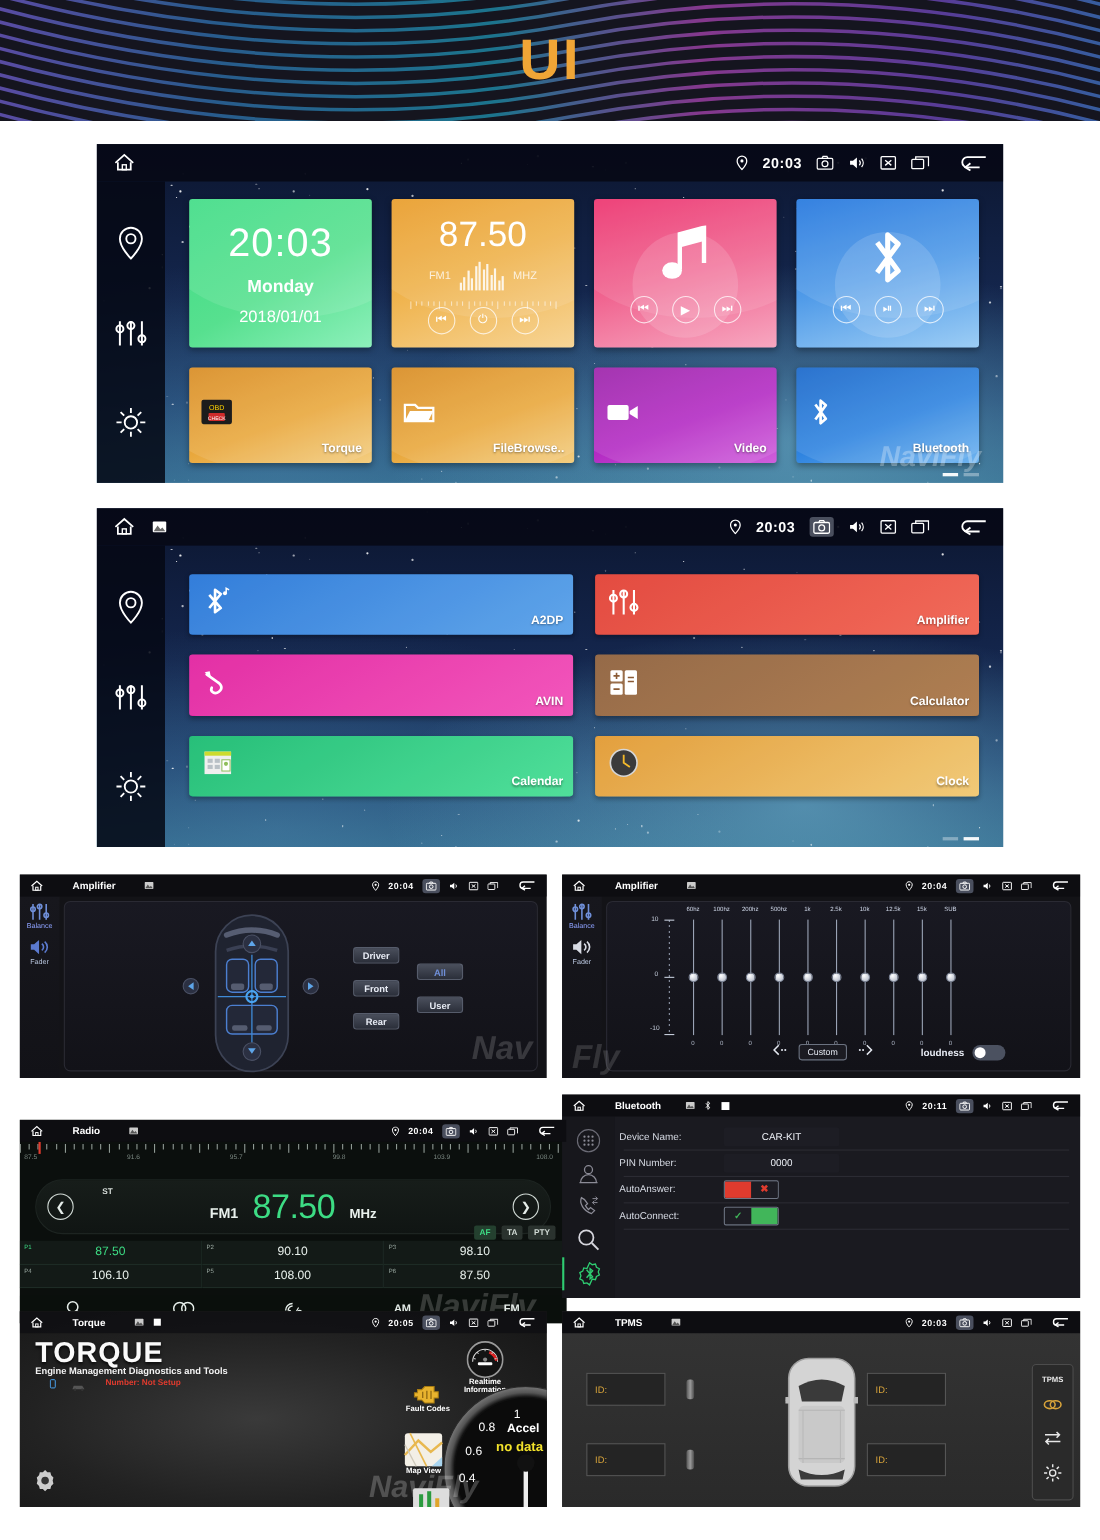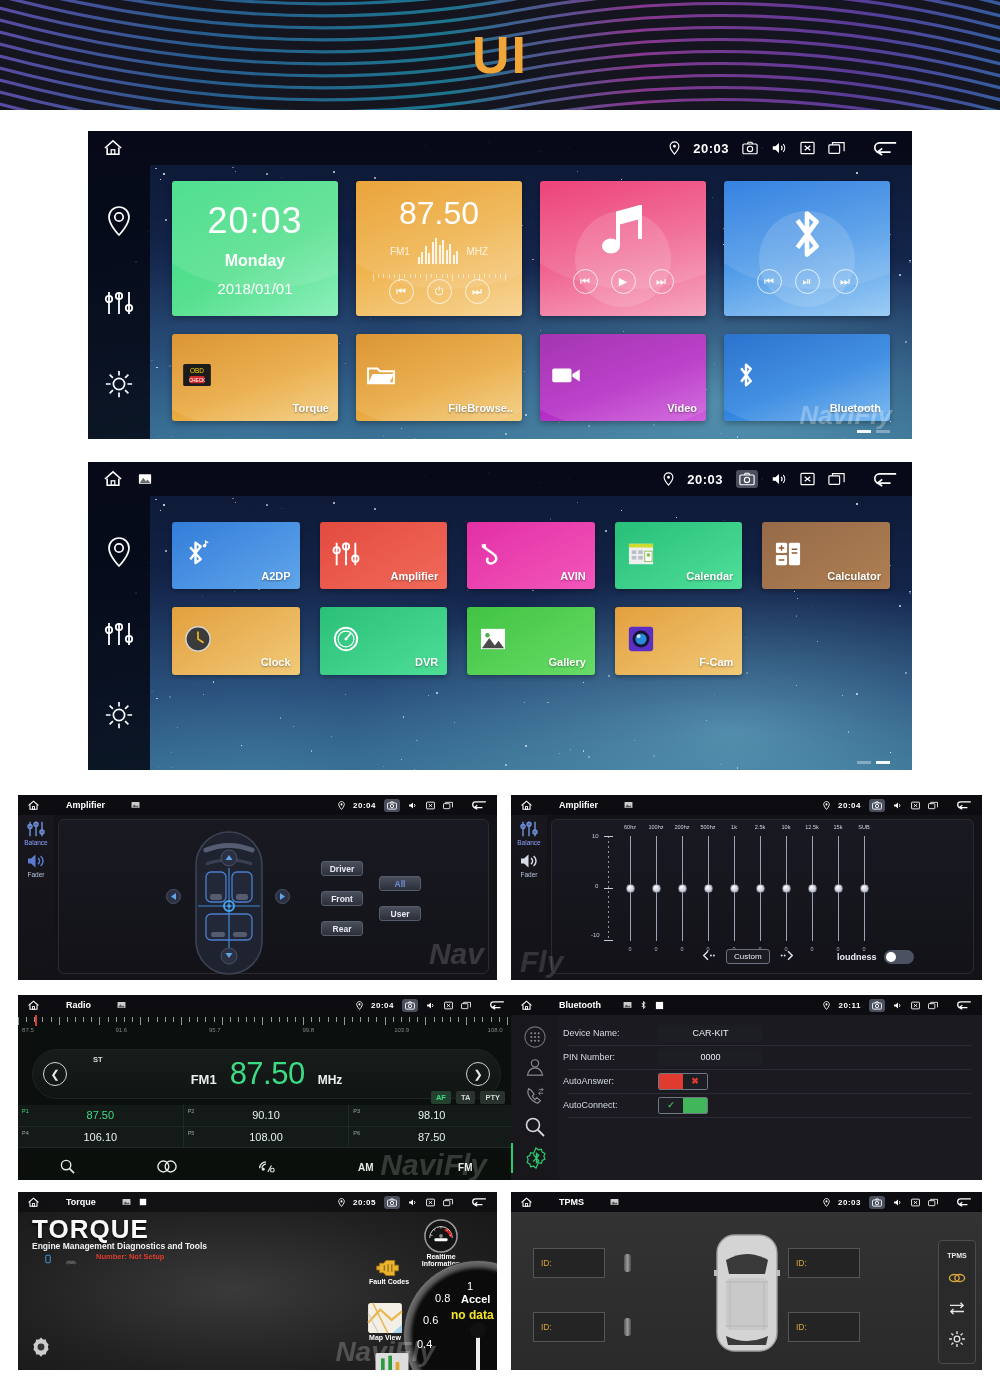--- a/index.html
+++ b/index.html
@@ -84,21 +84,21 @@
   .musictile { background:linear-gradient(165deg,#ec2e6b 0%,#f0638f 50%,#f7a7c0 100%);
     display:flex; flex-direction:column; align-items:center; justify-content:center;
     position:relative; }
   .bttile { background:linear-gradient(165deg,#1f74dd 0%,#4f9ae8 50%,#9ccdf5 100%);
     display:flex; flex-direction:column; align-items:center; justify-content:center; }
   .circleglow { position:absolute; top:22%; width:58%; aspect-ratio:1;
     border-radius:50%; background:rgba(255,255,255,.14); }
 
   
   .grid-apps { position:absolute; inset:0; padding:10px 22px;
-    display:grid; grid-template-columns:repeat(5,1fr);
+    display:grid; grid-template-columns:repeat(2,1fr);
     grid-template-rows:repeat(3,1fr); gap:18px 20px;margin-top:16px; }
   .apptile { border-radius:3px; position:relative; overflow:hidden;
     box-shadow:0 2px 5px rgba(0,0,0,.32); }
   .apptile .gloss { position:absolute; left:-30%; top:-80%; width:160%; height:200%;
     border-radius:50%; background:rgba(255,255,255,.10); }
   .apptile .lbl { position:absolute; right:9px; bottom:7px; color:#fff;
     font-size:11px; font-weight:bold; text-shadow:0 1px 2px rgba(0,0,0,.4); }
   .apptile .ico { position:absolute; left:12px; top:50%; transform:translateY(-50%); }
 
   .pagedots { position:absolute; right:22px; bottom:6px; display:flex; gap:5px; }
@@ -911,52 +911,52 @@
         <div class="gloss"></div>
         <span class="ico">
           <svg width="30" height="26" viewBox="0 0 32 28">
               <path d="M4 6 L14 13 C19 16 20 20 16 23 C12 26 7 23 9 19" fill="none" stroke="#fff" stroke-width="2.6" stroke-linecap="round"></path>
               <path d="M2 4 L7 3 L8 8 Z" fill="#fff"></path>
             </svg>
         </span>
         <span class="lbl">AVIN</span>
       </div>
 
+      <div class="apptile" style="background:linear-gradient(150deg,#8a5a34,#a7713f);">
+        <div class="gloss"></div>
+        <span class="ico">
+          <svg width="28" height="26" viewBox="0 0 30 28">
+              <rect x="2" y="2" width="12" height="11" rx="1.5" fill="#fff"></rect>
+              <rect x="2" y="15" width="12" height="11" rx="1.5" fill="#fff"></rect>
+              <rect x="16" y="2" width="12" height="24" rx="1.5" fill="#fff"></rect>
+              <path d="M5 7.5 h6 M8 4.5 v6" stroke="#8a5a34" stroke-width="1.6"></path>
+              <path d="M5 20.5 h6" stroke="#8a5a34" stroke-width="1.6"></path>
+              <path d="M19 9 h6 M19 13 h6" stroke="#8a5a34" stroke-width="1.6"></path>
+            </svg>
+        </span>
+        <span class="lbl">Calculator</span>
+      </div>
+
       <div class="apptile" style="background:linear-gradient(150deg,#0fb86a,#3ddc8f);">
         <div class="gloss"></div>
         <span class="ico">
           <svg width="28" height="26" viewBox="0 0 30 28">
               <rect x="2" y="3" width="26" height="22" fill="#efefef"></rect>
               <rect x="2" y="3" width="26" height="4" fill="#cddb2e"></rect>
               <g fill="#b9c0c6">
                 <rect x="5" y="10" width="5" height="4"></rect>
                 <rect x="12" y="10" width="5" height="4"></rect>
                 <rect x="5" y="16" width="5" height="4"></rect>
                 <rect x="12" y="16" width="5" height="4"></rect>
               </g>
               <rect x="19" y="11" width="8" height="11" fill="#fff" stroke="#8fbe5c" stroke-width="1"></rect>
               <circle cx="23" cy="15" r="2" fill="#8fbe5c"></circle>
             </svg>
         </span>
         <span class="lbl">Calendar</span>
-      </div>
-
-      <div class="apptile" style="background:linear-gradient(150deg,#8a5a34,#a7713f);">
-        <div class="gloss"></div>
-        <span class="ico">
-          <svg width="28" height="26" viewBox="0 0 30 28">
-              <rect x="2" y="2" width="12" height="11" rx="1.5" fill="#fff"></rect>
-              <rect x="2" y="15" width="12" height="11" rx="1.5" fill="#fff"></rect>
-              <rect x="16" y="2" width="12" height="24" rx="1.5" fill="#fff"></rect>
-              <path d="M5 7.5 h6 M8 4.5 v6" stroke="#8a5a34" stroke-width="1.6"></path>
-              <path d="M5 20.5 h6" stroke="#8a5a34" stroke-width="1.6"></path>
-              <path d="M19 9 h6 M19 13 h6" stroke="#8a5a34" stroke-width="1.6"></path>
-            </svg>
-        </span>
-        <span class="lbl">Calculator</span>
       </div>
 
 
       <div class="apptile" style="background:linear-gradient(150deg,#e09528,#f0c469);">
         <div class="gloss"></div>
         <span class="ico">
           <svg width="28" height="28" viewBox="0 0 30 30">
               <circle cx="15" cy="15" r="13" fill="#3b3b3b" stroke="#d6d6d6" stroke-width="1.6"></circle>
               <path d="M15 7 V15 L21 19" fill="none" stroke="#f3b92b" stroke-width="1.8"></path>
             </svg>
@@ -1293,21 +1293,21 @@
       <span class="toggle">
           <i></i>
         </span>
     </div>
 
     <div style="position:absolute;left:-32px;bottom:-6px;font-size:30px;font-style:italic;font-weight:bold;
          color:rgba(255,255,255,.14);">Fly</div>
   </div>
 </div>
 
-<div class="panel radio-screen" style="left:18px; top:995px; width:497px; height:185px;">
+<div class="panel radio-screen" style="left:18px; top:1018px; width:497px; height:185px;">
   <div class="dsbar">
     <div class="sb-left">
       <span class="ic">
         <svg width="13" height="11" viewBox="0 0 24 20">
             <path d="M3 10 L12 2 L21 10" fill="none" stroke="#fff" stroke-width="2"></path>
             <path d="M5.5 9.5 V17 H18.5 V9.5" fill="none" stroke="#fff" stroke-width="2"></path>
             <rect x="10" y="12" width="4" height="5" fill="none" stroke="#fff" stroke-width="1.6"></rect>
           </svg>
       </span>
       <span class="sb-title">Radio</span>

